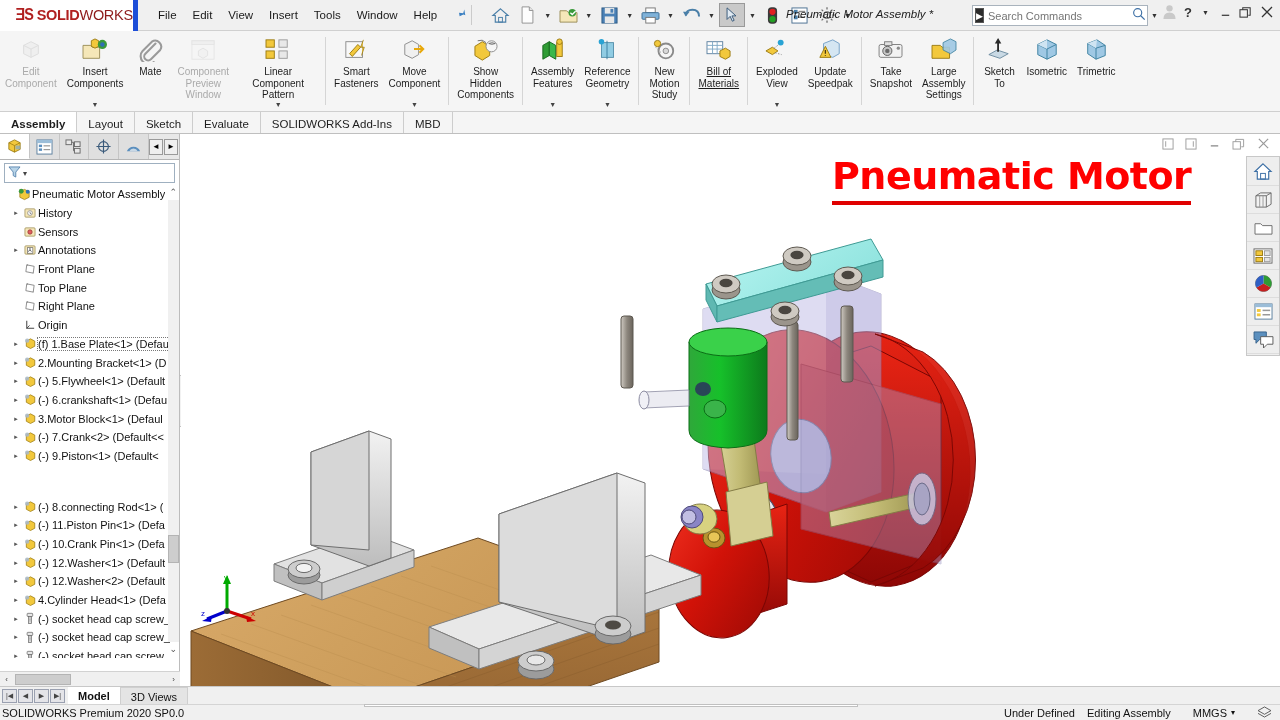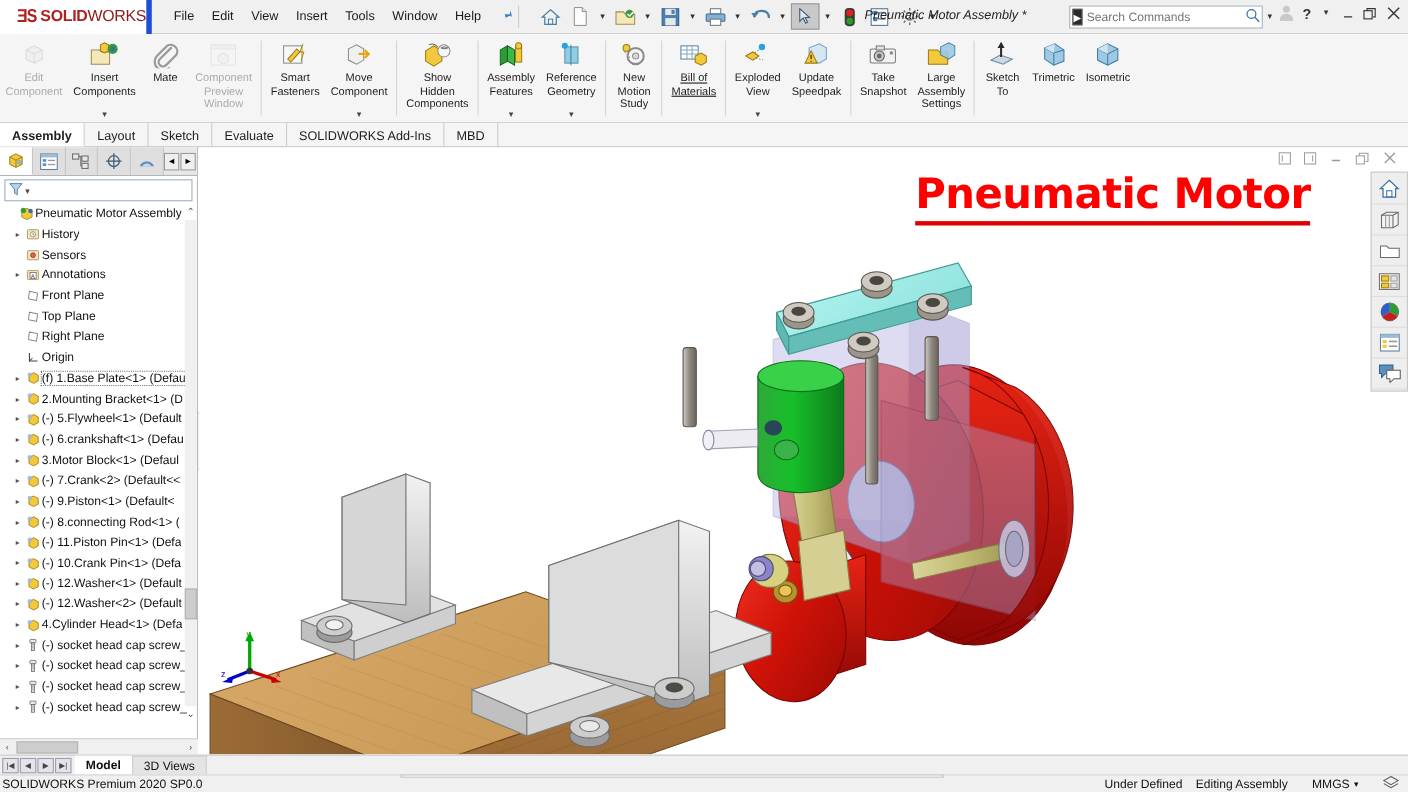--- a/index.html
+++ b/index.html
@@ -405,20 +405,33 @@
           <svg width="26" height="24" viewBox="0 0 28 26">
             <rect x="2" y="3" width="24" height="20" fill="#f6f6f6" stroke="#c8c8c8"></rect>
             <rect x="2" y="3" width="24" height="4" fill="#e4e4e4" stroke="#c8c8c8"></rect>
             <path d="M9 14 L14 11 L19 14 L19 19 L14 22 L9 19 Z" fill="#ececec" stroke="#c0c0c0"></path>
           </svg>
         </div>
         <div class="lbl" style="white-space: pre-line;">Component
 Preview
 Window</div>
       </div>
+      <div class="rib-cmd">
+        <div class="glyph">
+          <svg width="30" height="24" viewBox="0 0 32 26">
+            <rect x="3" y="2" width="9" height="8" fill="#f2c83c" stroke="#9a7a10"></rect>
+            <rect x="17" y="2" width="9" height="8" fill="#e8e8e8" stroke="#9a9a9a"></rect>
+            <rect x="3" y="14" width="9" height="8" fill="#f2c83c" stroke="#9a7a10"></rect>
+            <rect x="17" y="14" width="9" height="8" fill="#e8e8e8" stroke="#9a9a9a"></rect>
+          </svg>
+        </div>
+        <div class="lbl" style="white-space: pre-line;">Linear Component
+Pattern</div>
+        <div class="dd">▼</div>
+      </div>
       <div class="rib-sep"></div>
       <div class="rib-cmd">
         <div class="glyph">
           <svg width="26" height="24" viewBox="0 0 28 26">
             <rect x="3" y="4" width="18" height="17" fill="#f8f8f8" stroke="#8a8a8a"></rect>
             <path d="M7 17 L16 7 L19 10 L10 20 Z" fill="#f2c83c" stroke="#9a7a10"></path>
             <path d="M22 2 L19 10 L23 10 L20 19" fill="#f2c83c" stroke="#9a7a10" stroke-width="0.8"></path>
           </svg>
         </div>
         <div class="lbl" style="white-space: pre-line;">Smart
@@ -559,36 +572,36 @@
             <path d="M13 15 V2" stroke="#2a2a2a" stroke-width="2"></path>
             <polygon points="13,0 9.5,6 16.5,6" fill="#2a2a2a"></polygon>
           </svg>
         </div>
         <div class="lbl" style="white-space: pre-line;">Sketch
 To</div>
       </div>
       <div class="rib-cmd">
         <div class="glyph">
           <svg width="24" height="24" viewBox="0 0 26 26">
+            <path d="M3 7 L13 2 L23 7 L23 18 L13 23 L3 18 Z" fill="#9fc8e4" stroke="#3a7f9e"></path>
+            <path d="M3 7 L13 12 L23 7 M13 12 L13 23" fill="none" stroke="#3a7f9e"></path>
+            <path d="M3 7 L13 2 L13 12 Z" fill="#cfe4f2"></path>
+          </svg>
+        </div>
+        <div class="lbl" style="white-space: pre-line;">Isometric</div>
+      </div>
+      <div class="rib-cmd">
+        <div class="glyph">
+          <svg width="24" height="24" viewBox="0 0 26 26">
             <path d="M4 6 L14 2 L23 8 L23 19 L13 23 L4 17 Z" fill="#9fc8e4" stroke="#3a7f9e"></path>
             <path d="M4 6 L13 11 L23 8 M13 11 L13 23" fill="none" stroke="#3a7f9e"></path>
             <path d="M4 6 L14 2 L13 11 Z" fill="#cfe4f2"></path>
           </svg>
         </div>
         <div class="lbl" style="white-space: pre-line;">Trimetric</div>
-      </div>
-      <div class="rib-cmd">
-        <div class="glyph">
-          <svg width="24" height="24" viewBox="0 0 26 26">
-            <path d="M3 7 L13 2 L23 7 L23 18 L13 23 L3 18 Z" fill="#9fc8e4" stroke="#3a7f9e"></path>
-            <path d="M3 7 L13 12 L23 7 M13 12 L13 23" fill="none" stroke="#3a7f9e"></path>
-            <path d="M3 7 L13 2 L13 12 Z" fill="#cfe4f2"></path>
-          </svg>
-        </div>
-        <div class="lbl" style="white-space: pre-line;">Isometric</div>
       </div>
     </div>
 
   <div class="tabrow" id="tabrow">
       <div class="ctab active">Assembly</div>
       <div class="ctab">Layout</div>
       <div class="ctab">Sketch</div>
       <div class="ctab">Evaluate</div>
       <div class="ctab">SOLIDWORKS Add-Ins</div>
       <div class="ctab">MBD</div>
@@ -795,21 +808,21 @@
         <div class="tnode" style="padding-left: 10px;">
           <span class="tw">▸</span>
           <span class="tico">
             <svg width="13" height="13" viewBox="0 0 14 14">
               <path d="M2.5 4.4 L7 2 L11.6 4.4 L11.6 10 L7 12.4 L2.5 10 Z" fill="#f2c83c" stroke="#9a7a10" stroke-width="0.8"></path>
               <circle cx="3.4" cy="4" r="2.3" fill="#aab8c4" opacity="0.9"></circle>
             </svg>
           </span>
           <span class="tlabel">(-) 9.Piston&lt;1&gt; (Default&lt;</span>
         </div>
-        <div class="tnode" style="padding-left: 10px;">
+        <div class="tnode" style="padding-left: 10px; margin-top: 32px;">
           <span class="tw">▸</span>
           <span class="tico">
             <svg width="13" height="13" viewBox="0 0 14 14">
               <path d="M2.5 4.4 L7 2 L11.6 4.4 L11.6 10 L7 12.4 L2.5 10 Z" fill="#f2c83c" stroke="#9a7a10" stroke-width="0.8"></path>
               <circle cx="3.4" cy="4" r="2.3" fill="#aab8c4" opacity="0.9"></circle>
             </svg>
           </span>
           <span class="tlabel">(-) 8.connecting Rod&lt;1&gt;  (</span>
         </div>
         <div class="tnode" style="padding-left: 10px;">

